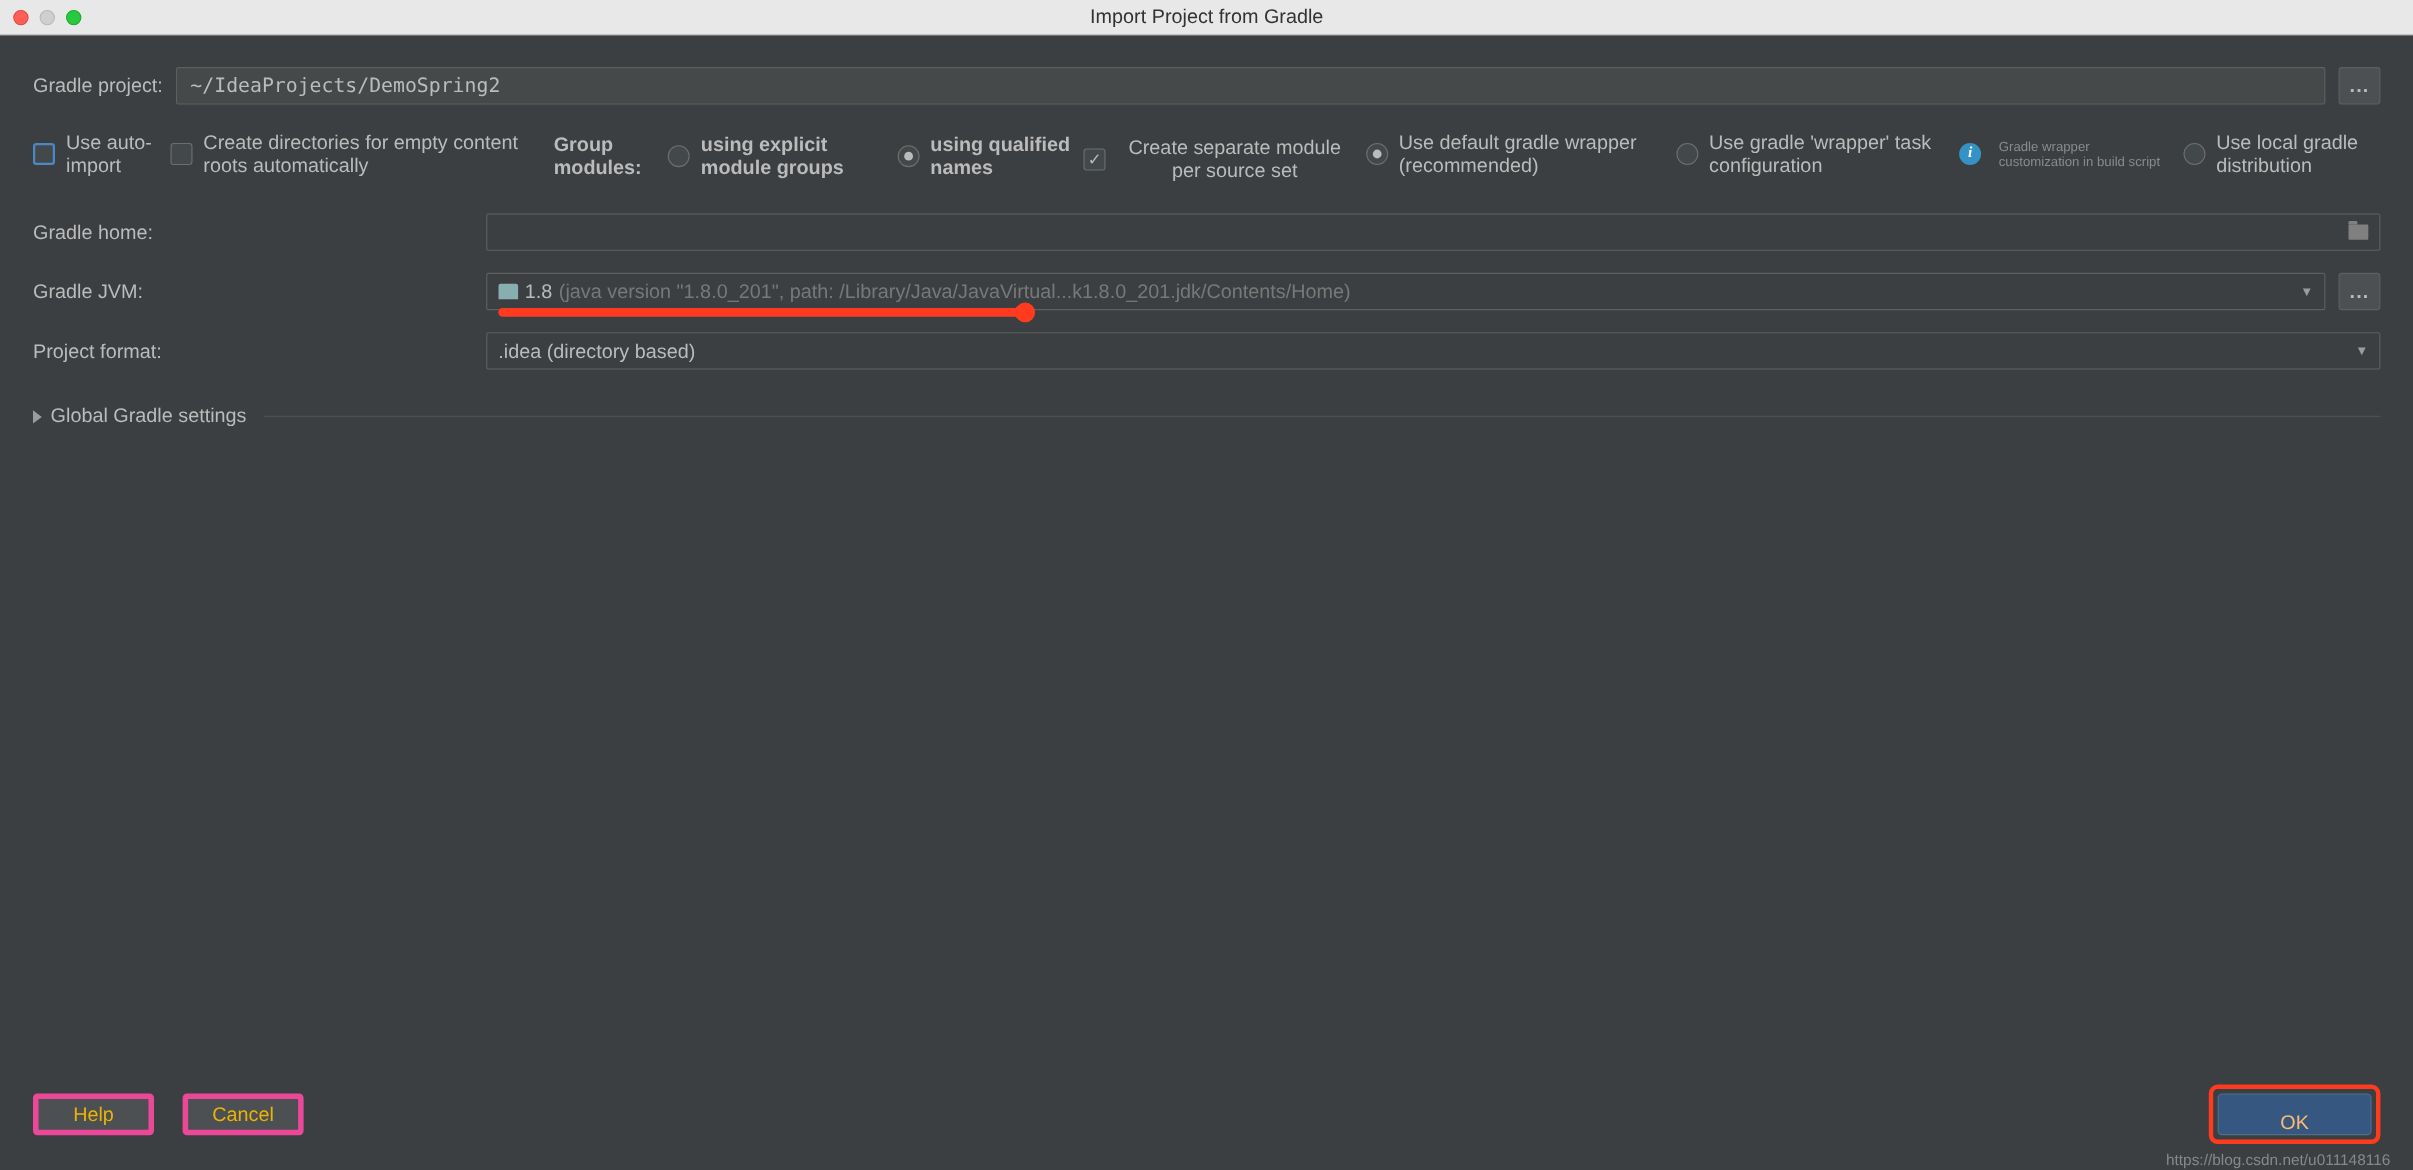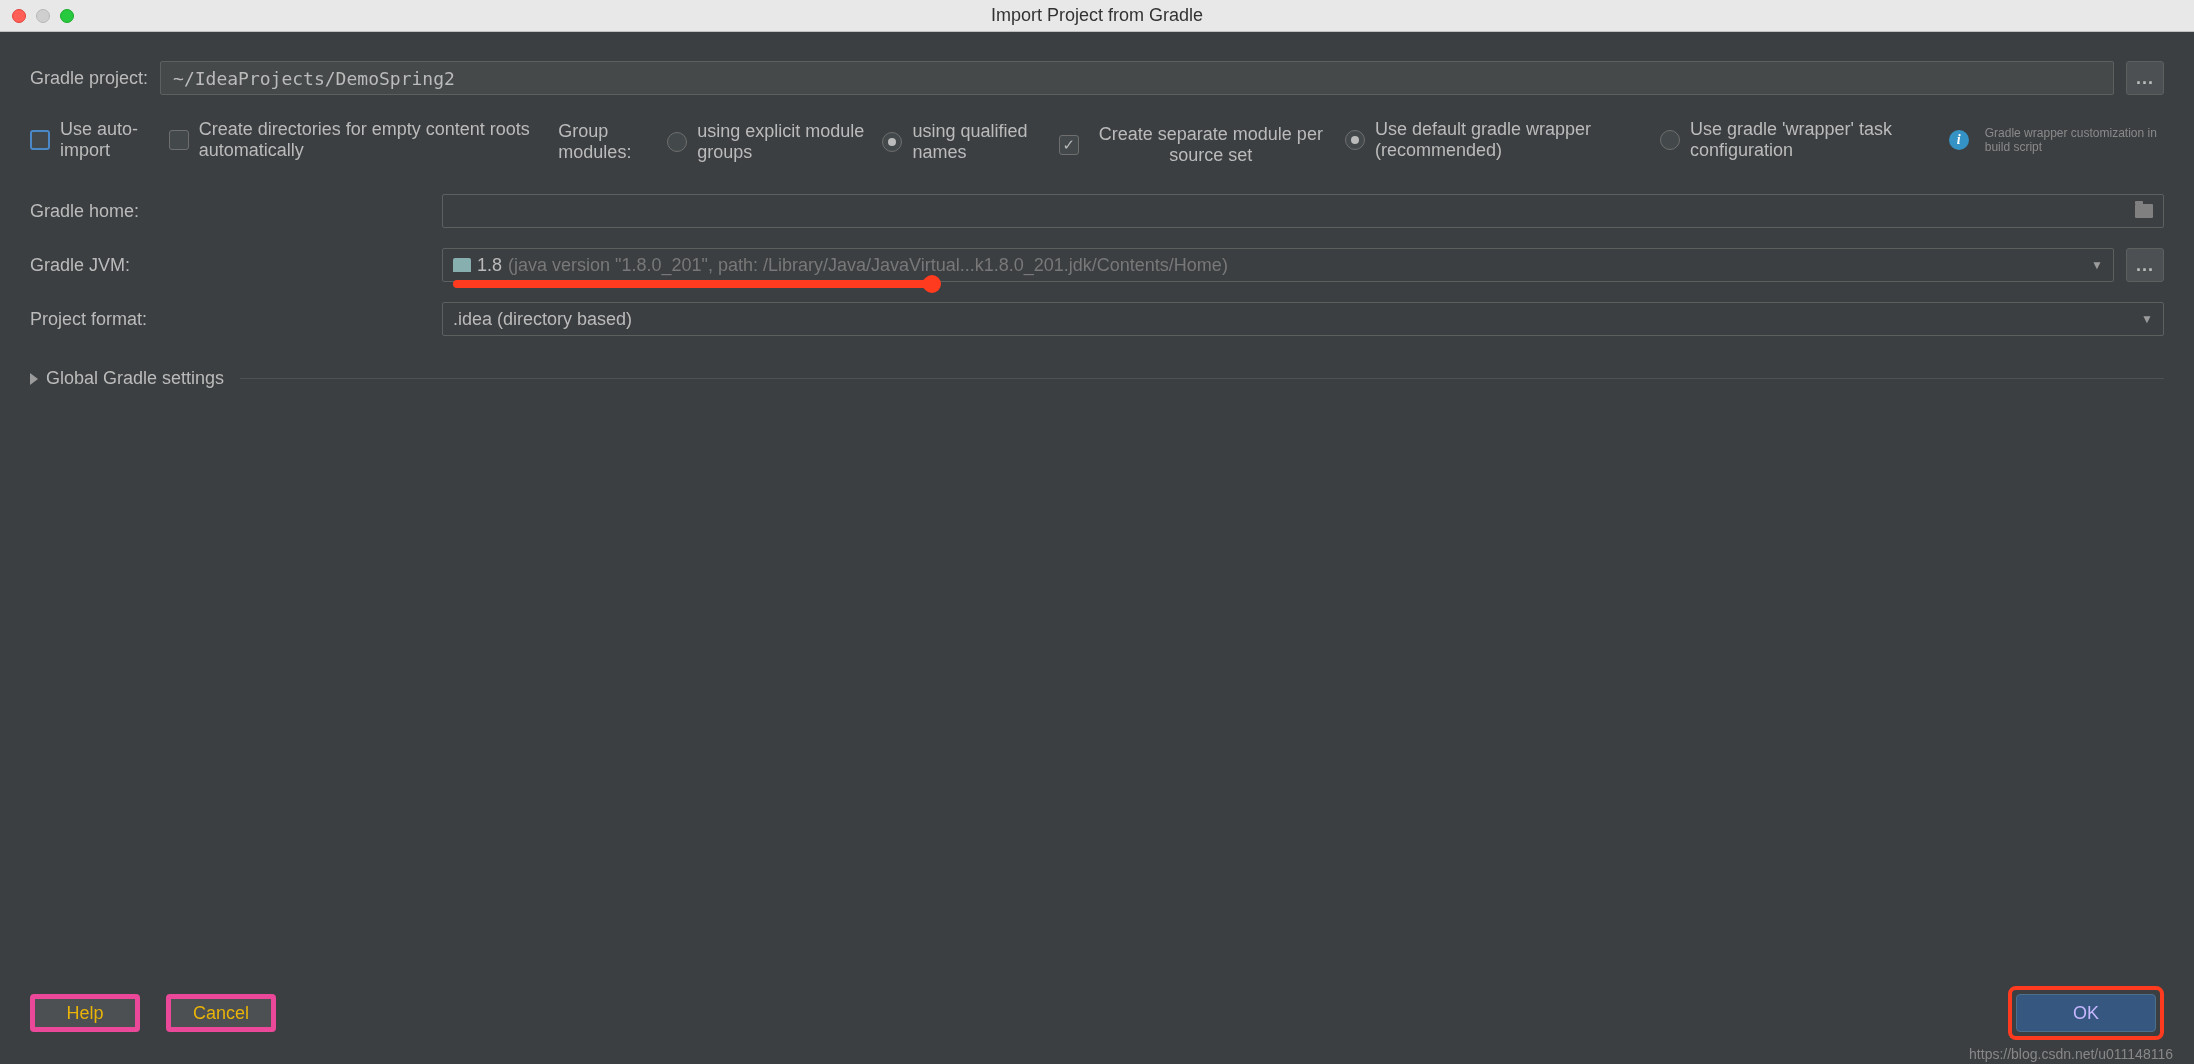--- a/index.html
+++ b/index.html
@@ -121,21 +121,21 @@
       display: inline-flex; align-items: center; justify-content: center;
       color: #fff;
       font-family: Georgia, serif;
       font-style: italic;
       font-size: 14px;
       font-weight: bold;
       margin-left: 10px;
       flex-shrink: 0;
     }
     .hint { font-size: 12px; color: #8a8a8a; margin-left: 6px; }
-    .group-line { margin-top: 4px; }
+    .group-line { margin-top: 4px; font-weight: bold; }
     .options-block { margin-top: 2px; display:flex; flex-direction:row; gap:12px; }
     .fields-block { display:flex; flex-direction:column; gap:20px; margin-top: 20px;}
     .field-row { display: flex; align-items: center; gap: 12px;}
     .field-label { width: 400px; }
     .combo {
       flex:1;
       background: #3c3f41;
       border: 1px solid #5e6060;
       color: #bbbbbb;
       padding: 5px 10px;
@@ -213,21 +213,22 @@
       border: 5px solid #ec4899;
       color: #eab308;
       border-radius: 4px;
       font-size: 18px;
       cursor:pointer;
       display:flex;align-items:center;justify-content:center;
     }
     .btn.primary {
       background: #365880;
       border: 1px solid #4c708c;
-      color: #c4b5fd;
+      color: #fdba74;
+      align-items: flex-end;
     }
     .ok-highlight {
       border: 4px solid #ff3b1f;
       border-radius: 8px;
       padding: 4px;
       margin-left:auto;
     }
     .watermark {
       position:absolute;
       right: 21px;
@@ -290,20 +291,24 @@
 
     <div class="radio-row">
       <div class="radio selected"></div>
       <span>Use default gradle wrapper (recommended)</span>
     </div>
     <div class="radio-row">
       <div class="radio"></div>
       <span>Use gradle 'wrapper' task configuration</span>
       <span class="info-icon">i</span>
       <span class="hint">Gradle wrapper customization in build script</span>
+    </div>
+    <div class="radio-row">
+      <div class="radio"></div>
+      <span>Use local gradle distribution</span>
     </div>
   </div>
 
   <div class="fields-block">
     <div class="field-row">
       <span class="field-label">Gradle home:</span>
       <div class="combo" style="background:#3c3f41;">
         <span></span>
         <span class="folder-browse-icon"></span>
       </div>

